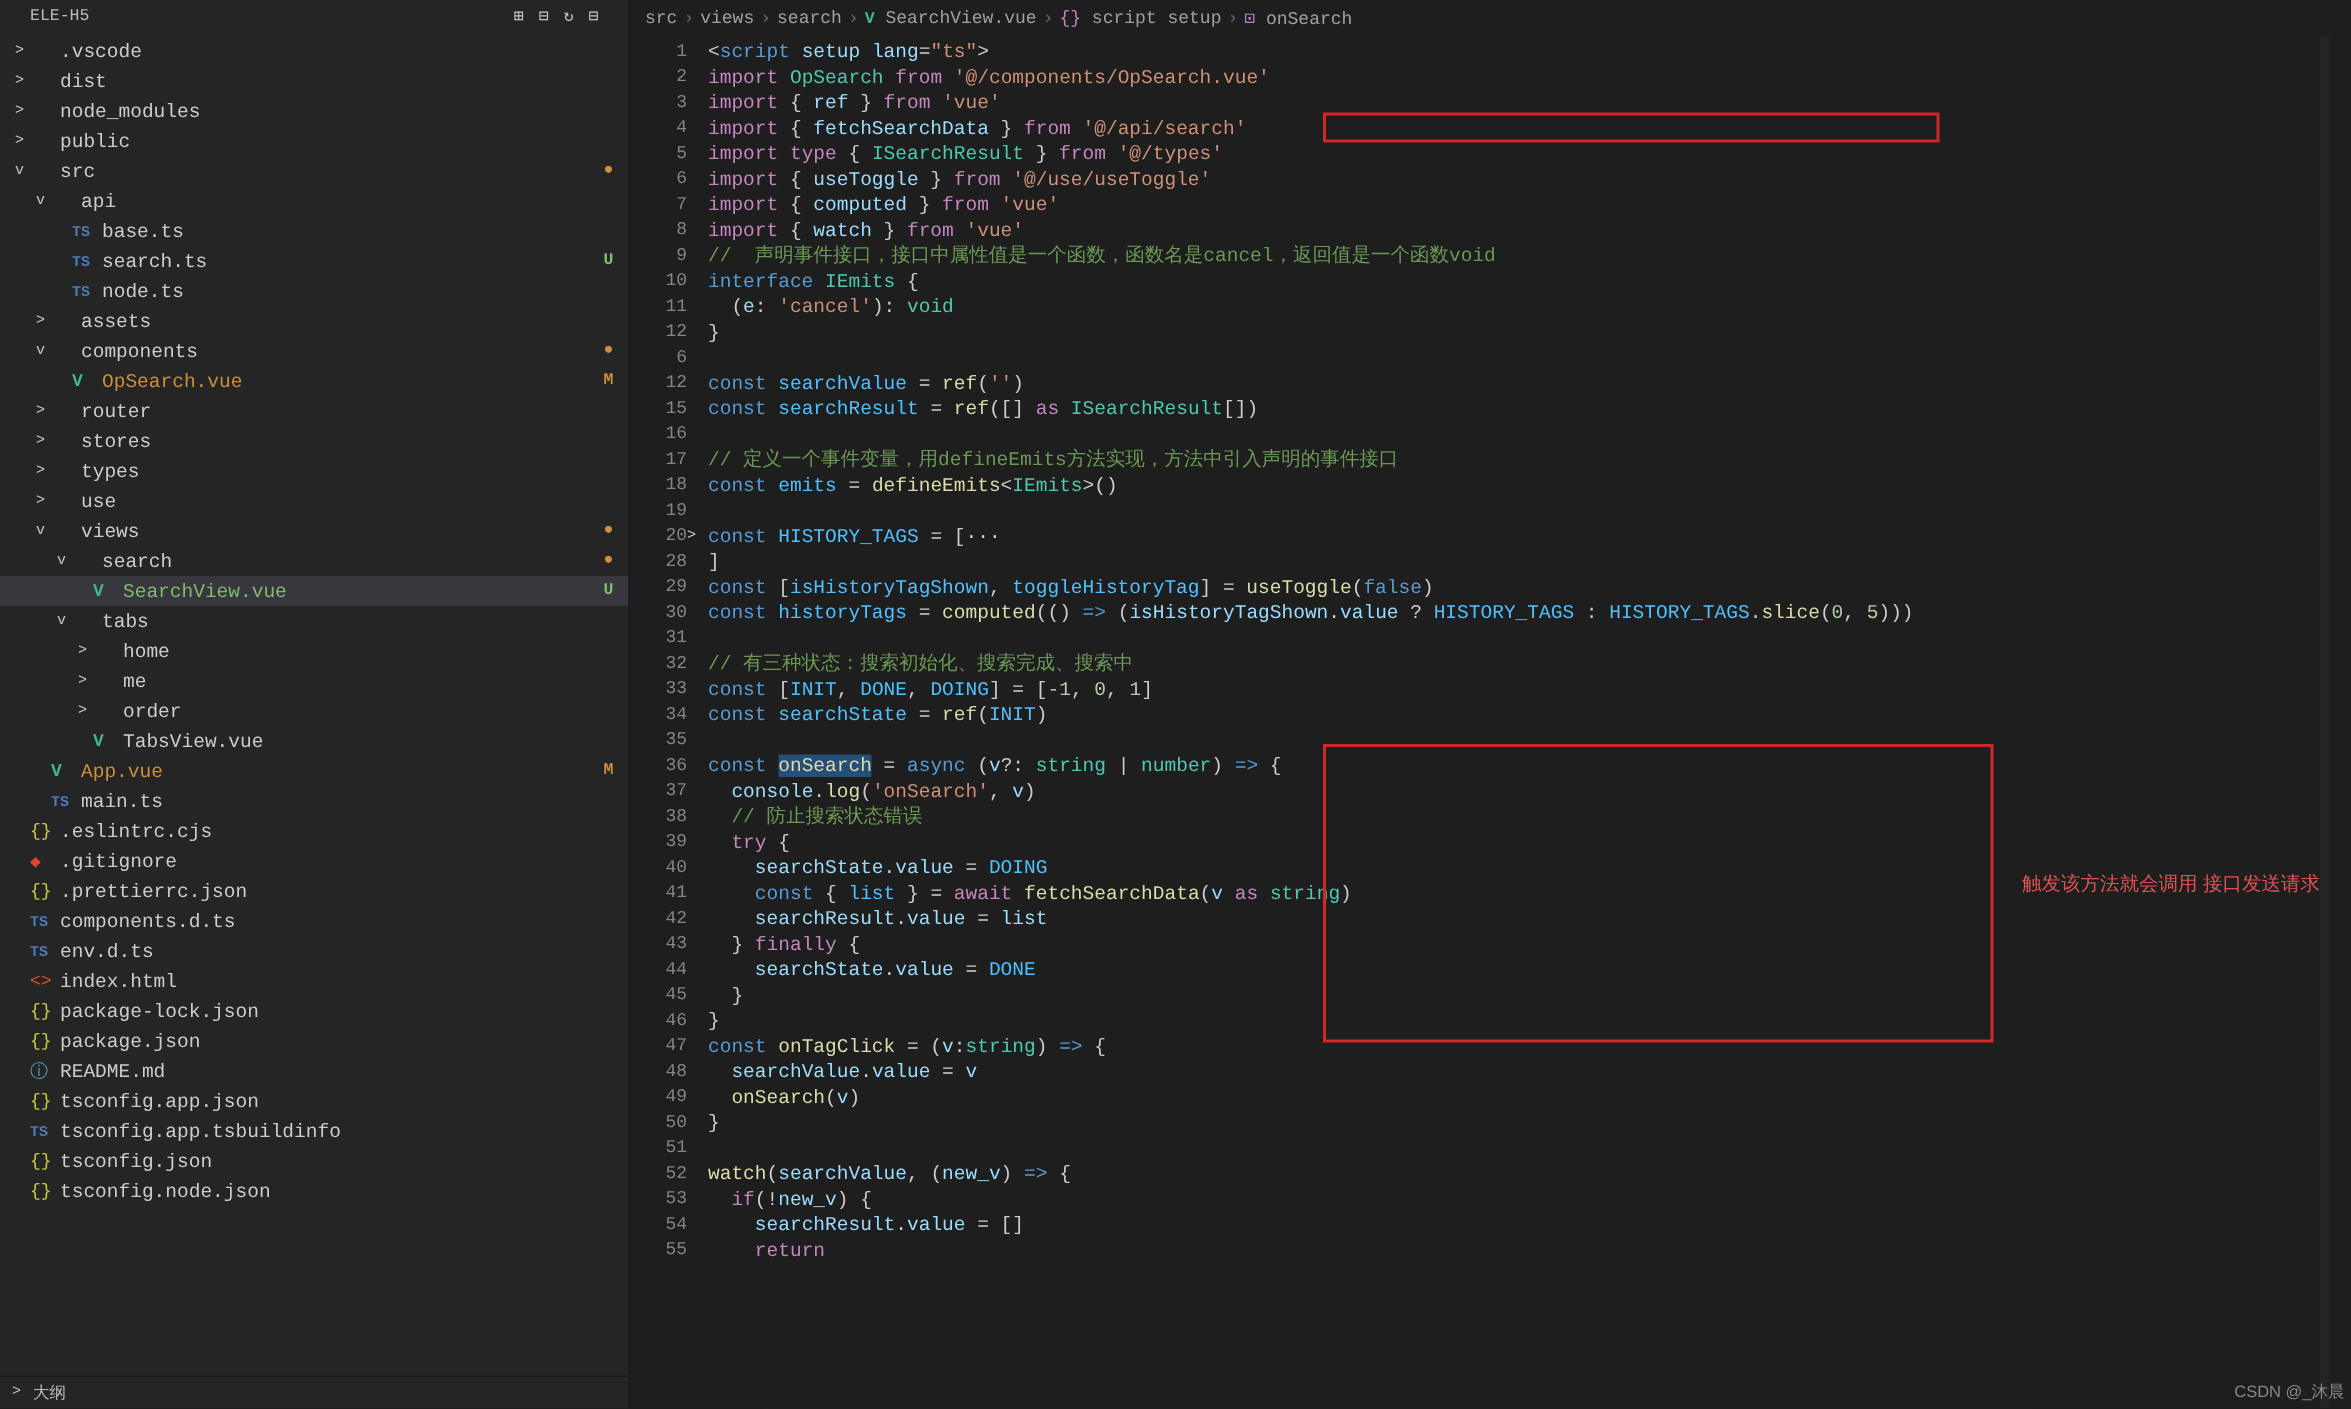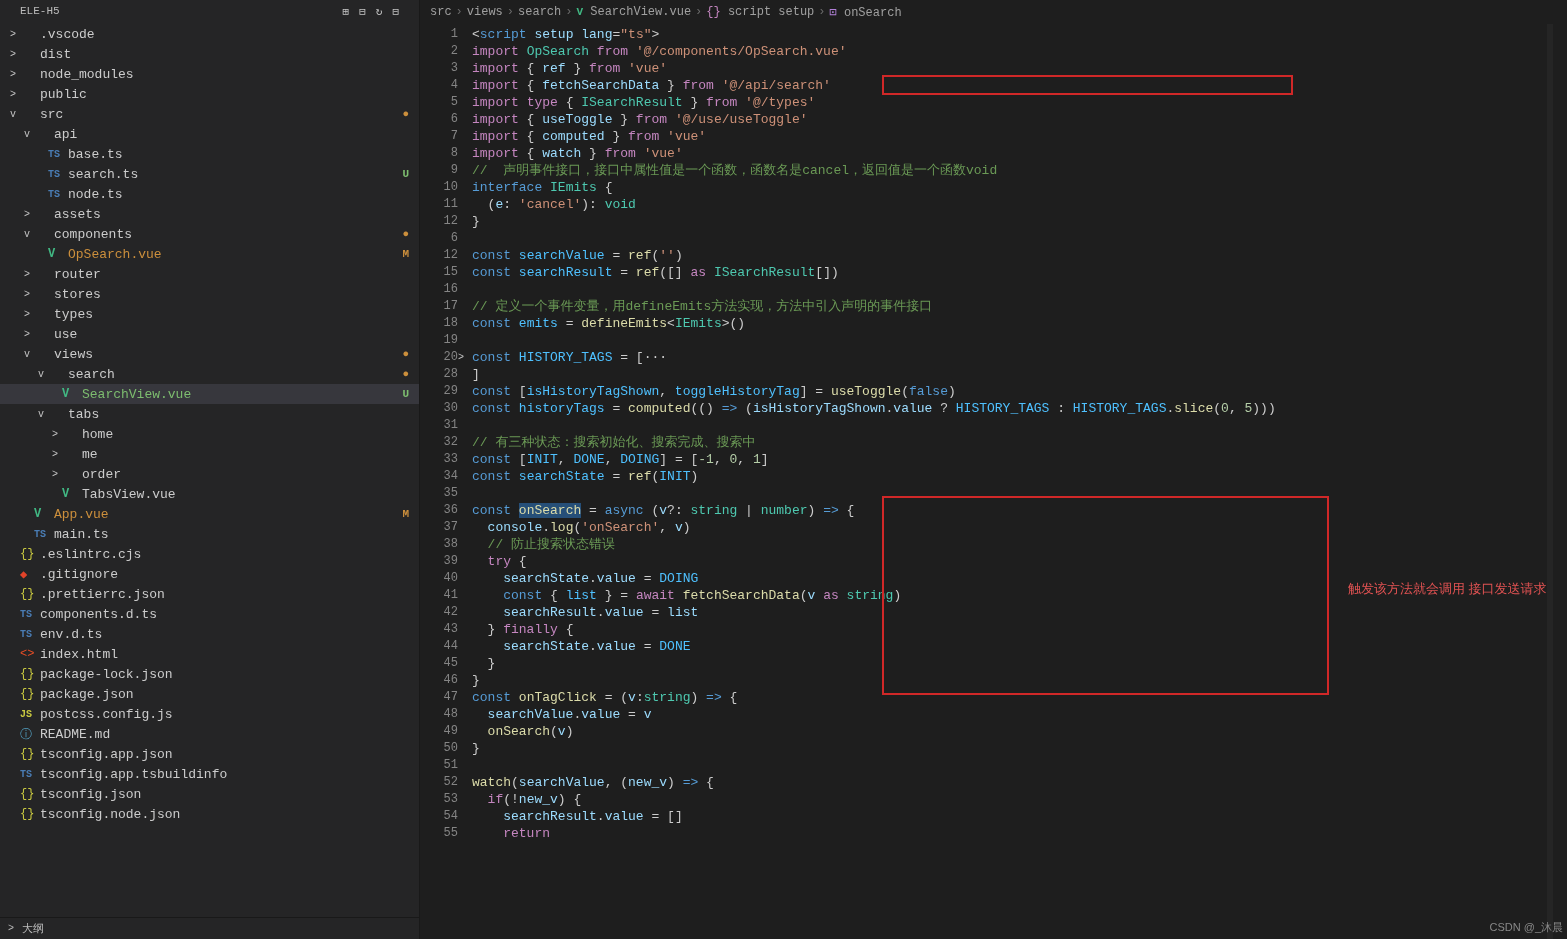--- a/index.html
+++ b/index.html
@@ -345,25 +345,20 @@
       </div>
       <div class="tree-item depth-0">
         <span class="chev"></span>
         <span class="ficon"><span class="ic-json">{}</span></span>
         <span class="label" style="">package-lock.json</span>
       </div>
       <div class="tree-item depth-0">
         <span class="chev"></span>
         <span class="ficon"><span class="ic-json">{}</span></span>
         <span class="label" style="">package.json</span>
-      </div>
-      <div class="tree-item depth-0">
-        <span class="chev"></span>
-        <span class="ficon"><span class="ic-js">JS</span></span>
-        <span class="label" style="">postcss.config.js</span>
       </div>
       <div class="tree-item depth-0">
         <span class="chev"></span>
         <span class="ficon"><span class="ic-md">ⓘ</span></span>
         <span class="label" style="">README.md</span>
       </div>
       <div class="tree-item depth-0">
         <span class="chev"></span>
         <span class="ficon"><span class="ic-json">{}</span></span>
         <span class="label" style="">tsconfig.app.json</span>

